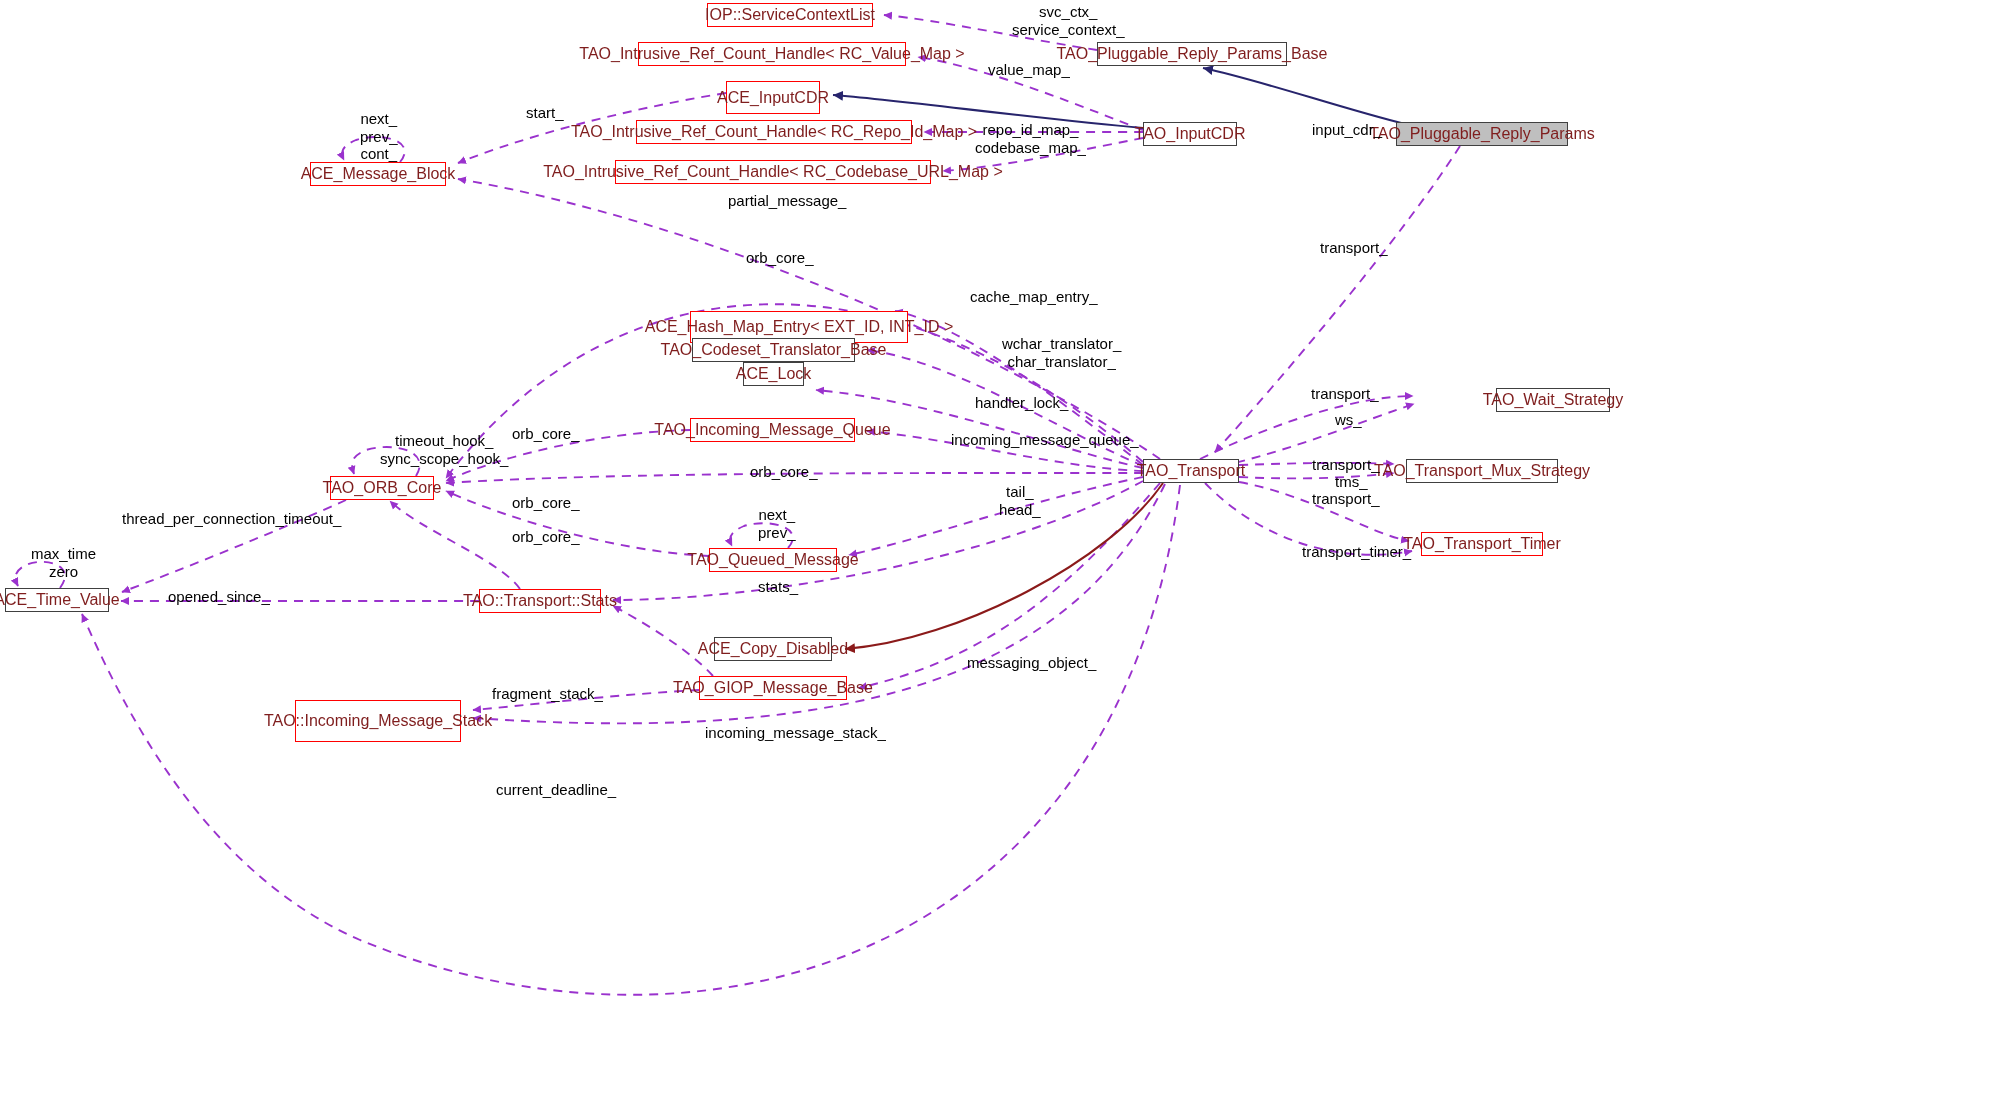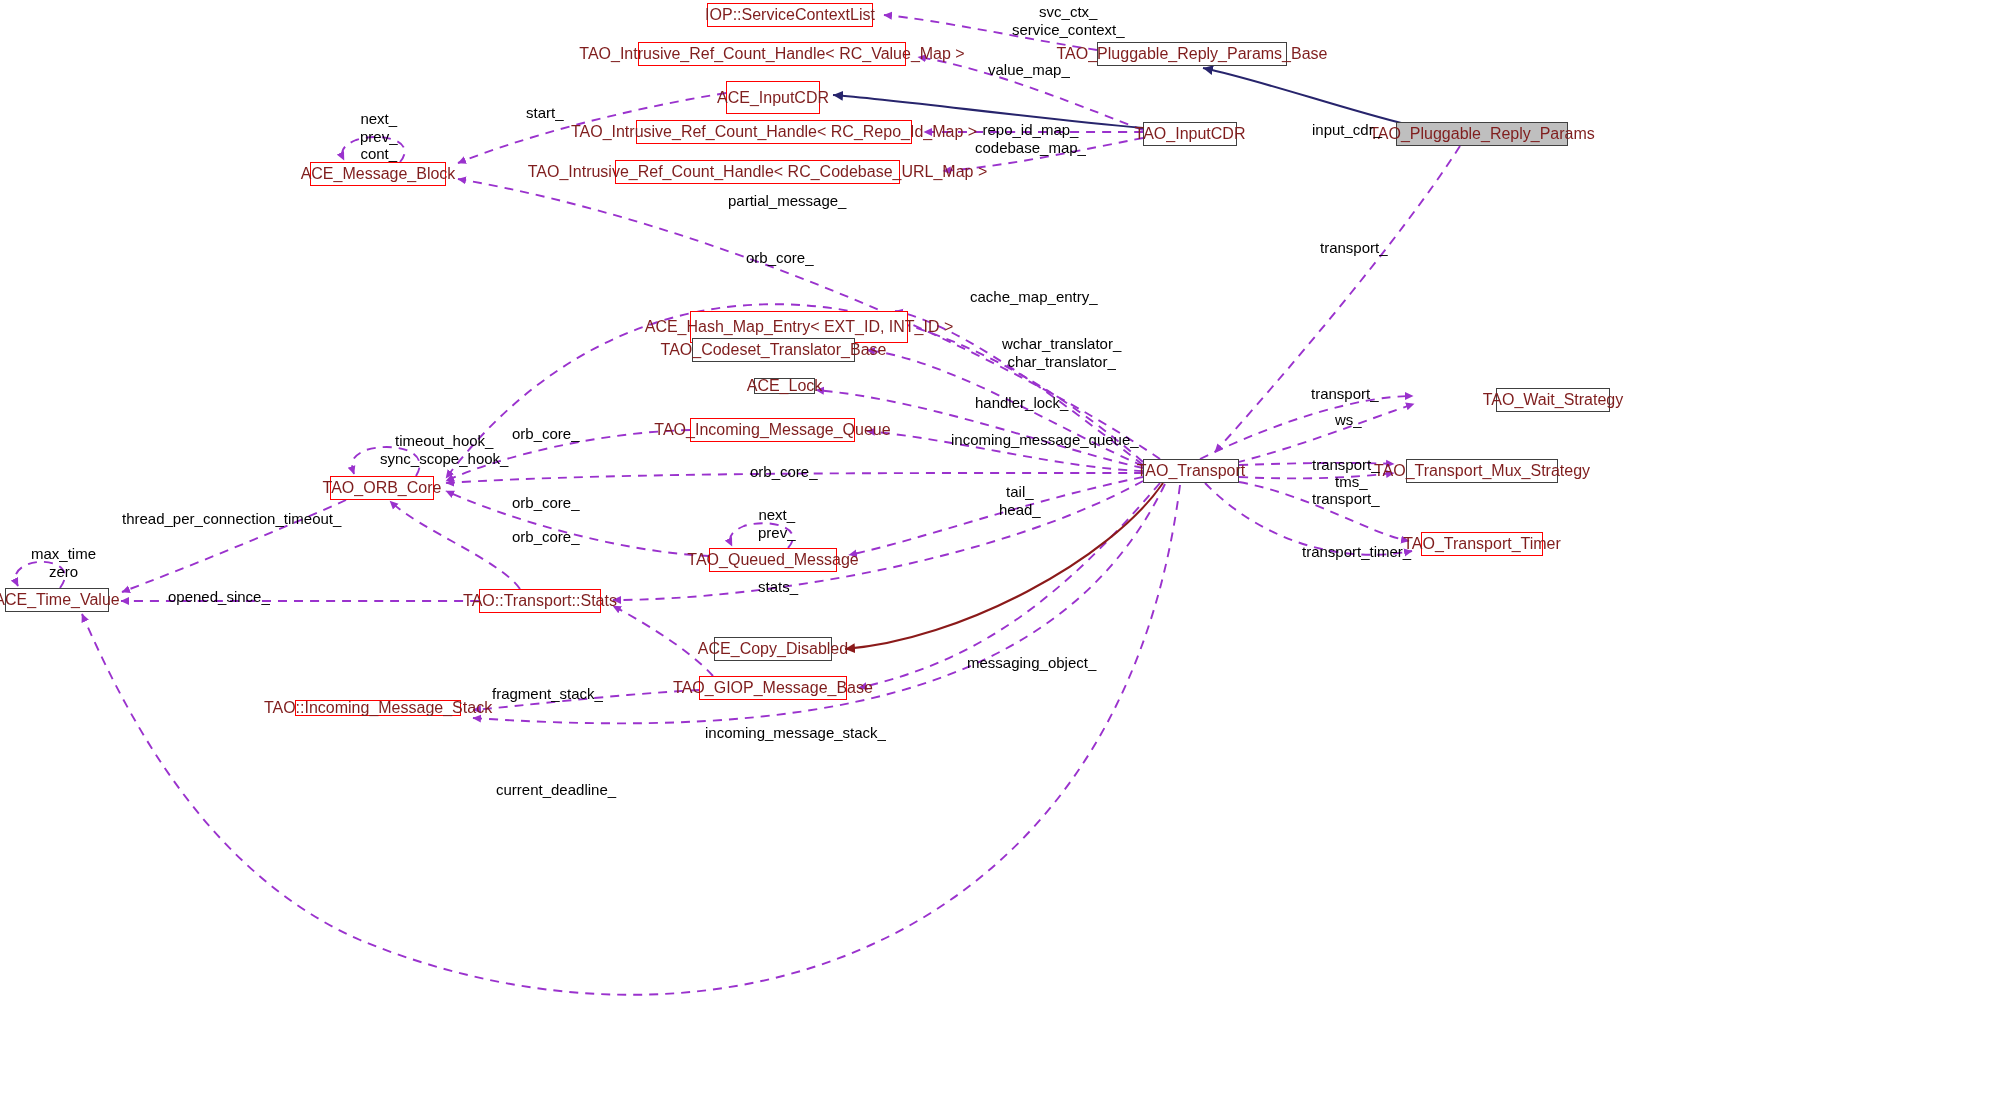--- a/index.html
+++ b/index.html
@@ -158,40 +158,40 @@
 
       <path d="M1163,483 C1110,560 960,640 845,649"></path>
     </g>
   </svg>
 
   <div id="nodes">
       <div class="node red" style="left: 707px; top: 3px; width: 166px; height: 24px;">IOP::ServiceContextList</div>
       <div class="node red" style="left: 638px; top: 42px; width: 268px; height: 24px;">TAO_Intrusive_Ref_Count_Handle&lt; RC_Value_Map &gt;</div>
       <div class="node red" style="left: 726px; top: 81px; width: 94px; height: 33px;">ACE_InputCDR</div>
       <div class="node red" style="left: 636px; top: 120px; width: 276px; height: 24px;">TAO_Intrusive_Ref_Count_Handle&lt; RC_Repo_Id_Map &gt;</div>
-      <div class="node red" style="left: 615px; top: 160px; width: 285px; height: 24px;">TAO_Intrusive_Ref_Count_Handle&lt; RC_Codebase_URL_Map &gt;</div>
+      <div class="node red" style="left: 615px; top: 160px; width: 316px; height: 24px;">TAO_Intrusive_Ref_Count_Handle&lt; RC_Codebase_URL_Map &gt;</div>
       <div class="node red" style="left: 310px; top: 162px; width: 136px; height: 24px;">ACE_Message_Block</div>
       <div class="node black" style="left: 1097px; top: 42px; width: 190px; height: 24px;">TAO_Pluggable_Reply_Params_Base</div>
       <div class="node black" style="left: 1143px; top: 122px; width: 94px; height: 24px;">TAO_InputCDR</div>
       <div class="node focus" style="left: 1396px; top: 122px; width: 172px; height: 24px;">TAO_Pluggable_Reply_Params</div>
       <div class="node red" style="left: 665px; top: 311px; width: 218px; height: 32px; margin-left: 25px;">ACE_Hash_Map_Entry&lt; EXT_ID, INT_ID &gt;</div>
       <div class="node black" style="left: 692px; top: 338px; width: 163px; height: 24px;">TAO_Codeset_Translator_Base</div>
-      <div class="node black" style="left: 743px; top: 378px; width: 61px; height: 16px; margin-left: 11px;">ACE_Lock</div>
+      <div class="node black" style="left: 743px; top: 362px; width: 61px; height: 24px;">ACE_Lock</div>
       <div class="node red" style="left: 690px; top: 418px; width: 165px; height: 24px;">TAO_Incoming_Message_Queue</div>
       <div class="node red" style="left: 330px; top: 476px; width: 104px; height: 24px;">TAO_ORB_Core</div>
       <div class="node black" style="left: 1143px; top: 459px; width: 96px; height: 24px;">TAO_Transport</div>
       <div class="node black" style="left: 1496px; top: 388px; width: 114px; height: 24px;">TAO_Wait_Strategy</div>
       <div class="node black" style="left: 1406px; top: 459px; width: 152px; height: 24px;">TAO_Transport_Mux_Strategy</div>
       <div class="node red" style="left: 1421px; top: 532px; width: 122px; height: 24px;">TAO_Transport_Timer</div>
       <div class="node red" style="left: 709px; top: 548px; width: 128px; height: 24px;">TAO_Queued_Message</div>
       <div class="node black" style="left: 5px; top: 588px; width: 104px; height: 24px;">ACE_Time_Value</div>
       <div class="node red" style="left: 479px; top: 589px; width: 122px; height: 24px;">TAO::Transport::Stats</div>
       <div class="node black" style="left: 714px; top: 637px; width: 118px; height: 24px;">ACE_Copy_Disabled</div>
       <div class="node red" style="left: 699px; top: 676px; width: 148px; height: 24px;">TAO_GIOP_Message_Base</div>
-      <div class="node red" style="left: 295px; top: 700px; width: 166px; height: 16px;">TAO::Incoming_Message_Stack</div>
+      <div class="node red" style="left: 295px; top: 700px; width: 166px; height: 42px;">TAO::Incoming_Message_Stack</div>
     </div>
   <div id="labels">
       <div class="edge-label" style="left: 1012px; top: 3px; text-align: center;">svc_ctx_<br>service_context_</div>
       <div class="edge-label" style="left: 988px; top: 61px; text-align: left;">value_map_</div>
       <div class="edge-label" style="left: 526px; top: 104px; text-align: left;">start_</div>
       <div class="edge-label" style="left: 1312px; top: 121px; text-align: left;">input_cdr_</div>
       <div class="edge-label" style="left: 975px; top: 121px; text-align: center;">repo_id_map_<br>codebase_map_</div>
       <div class="edge-label" style="left: 360px; top: 110px; text-align: center;">next_<br>prev_<br>cont_</div>
       <div class="edge-label" style="left: 728px; top: 192px; text-align: left;">partial_message_</div>
       <div class="edge-label" style="left: 1320px; top: 239px; text-align: left;">transport_</div>

